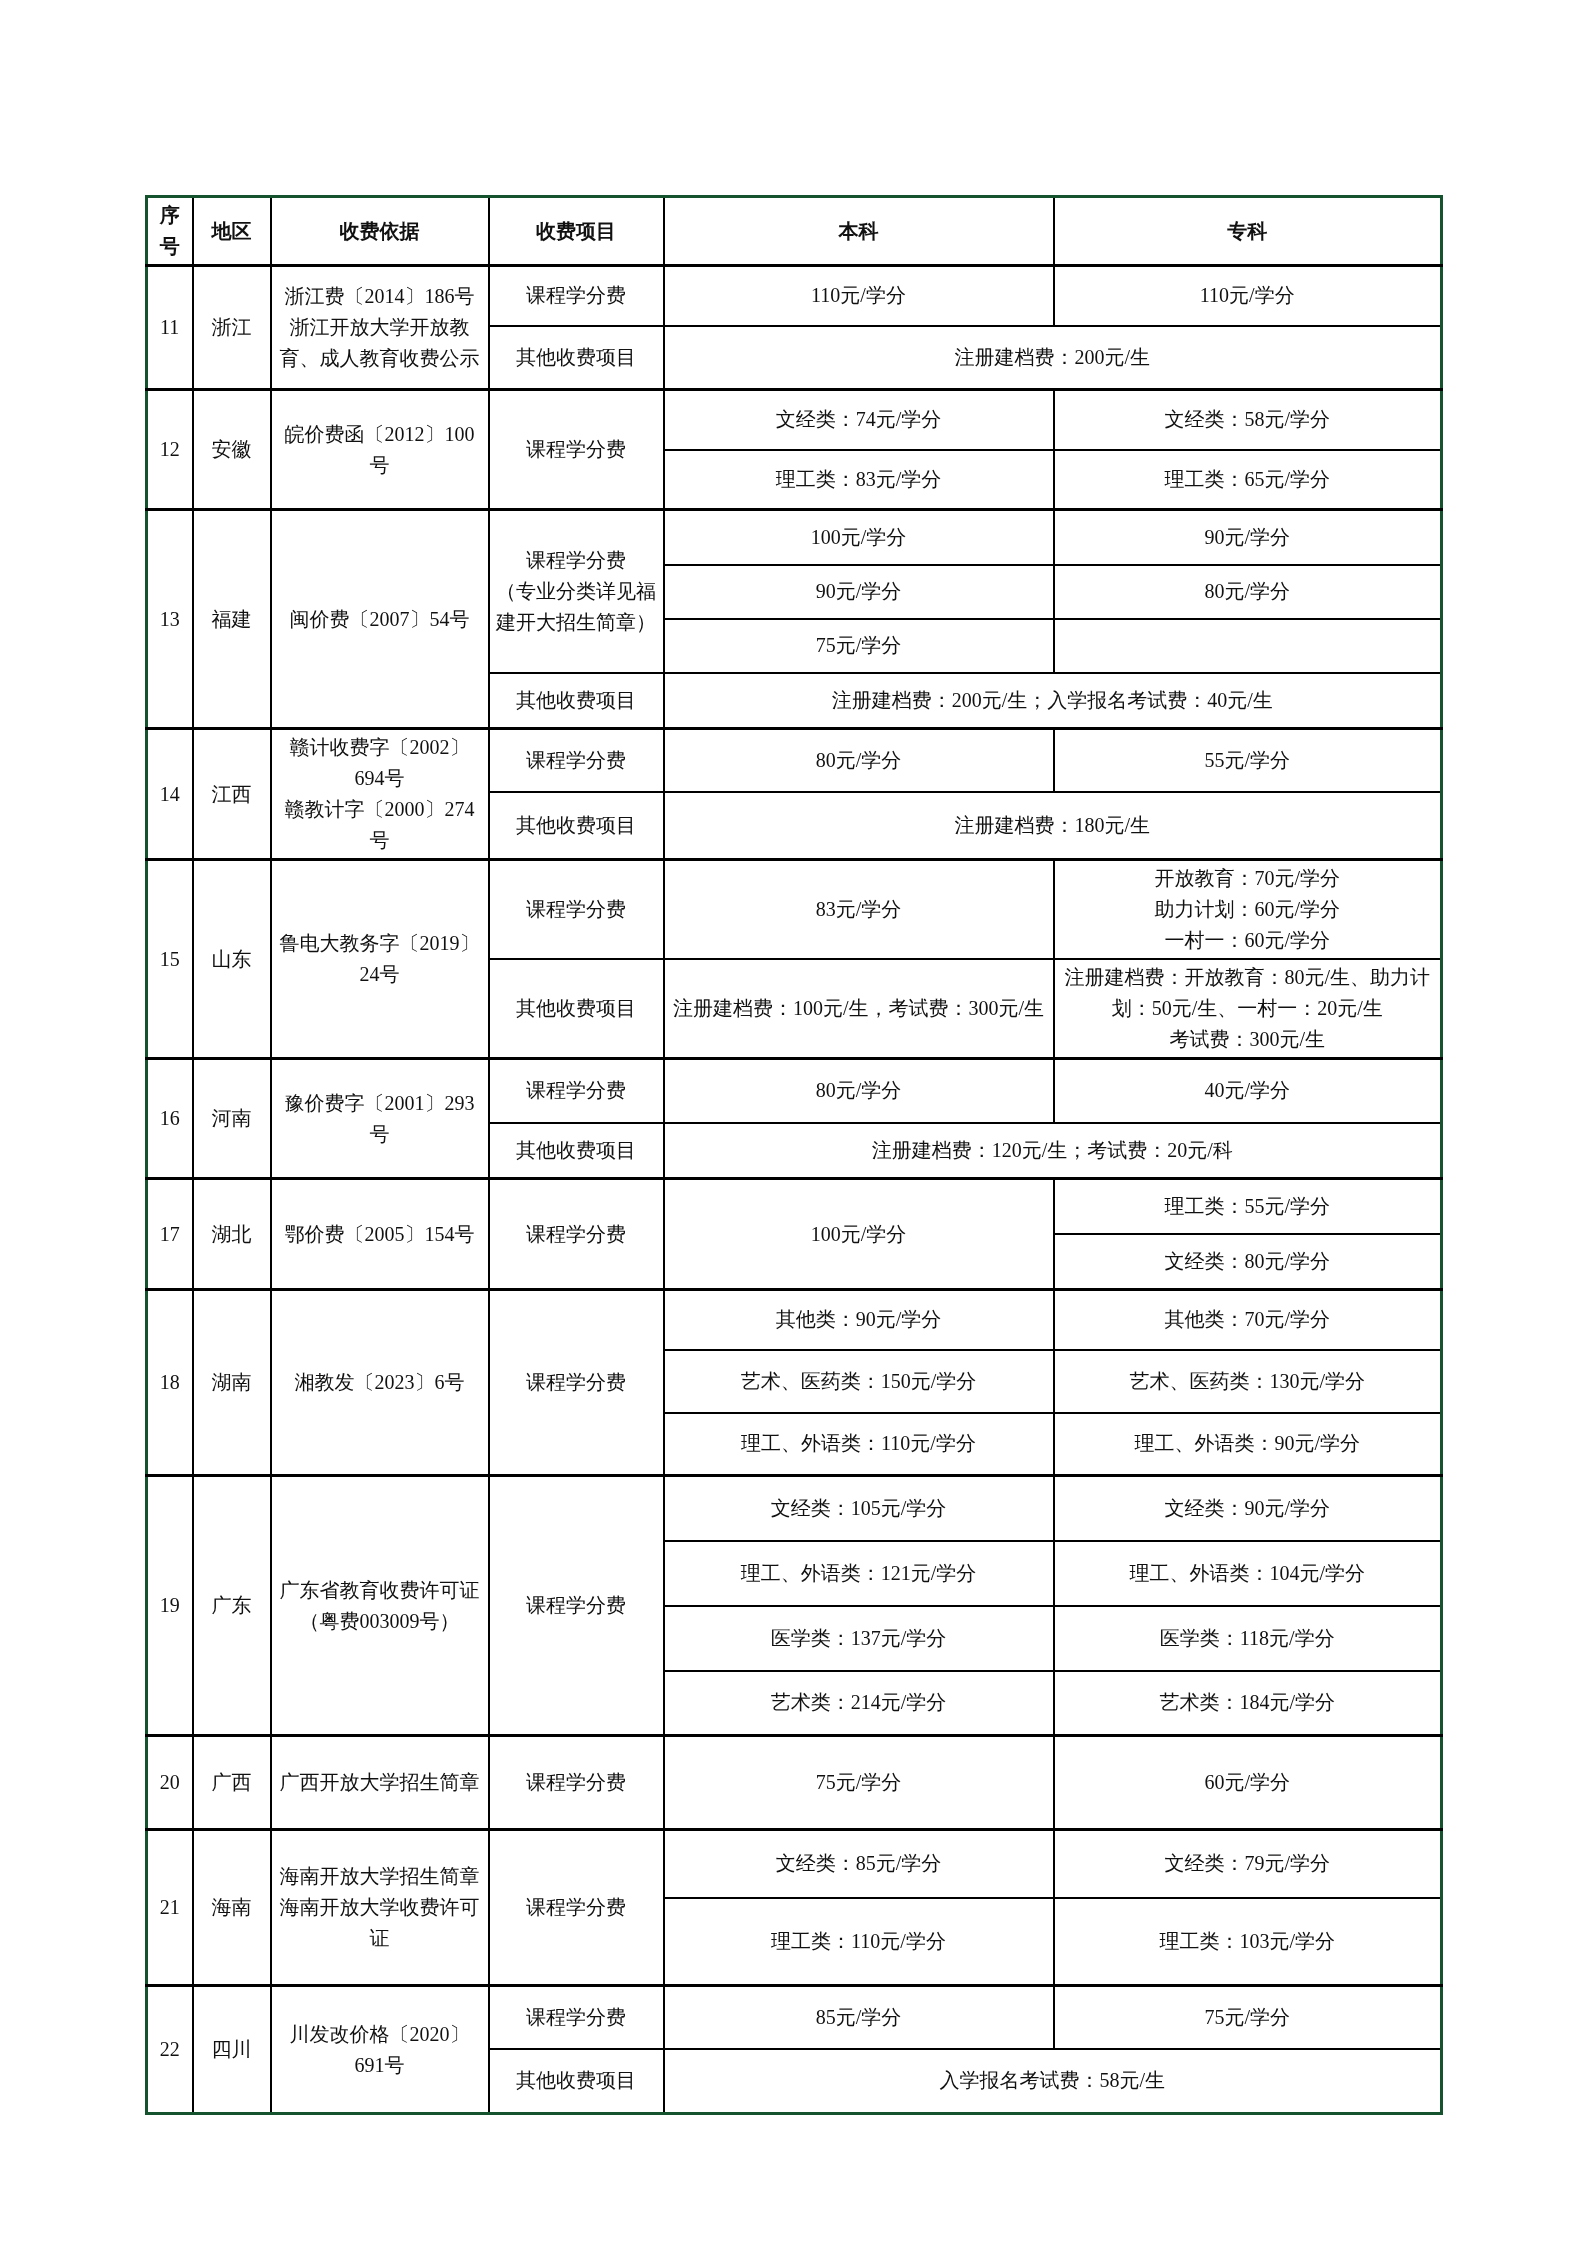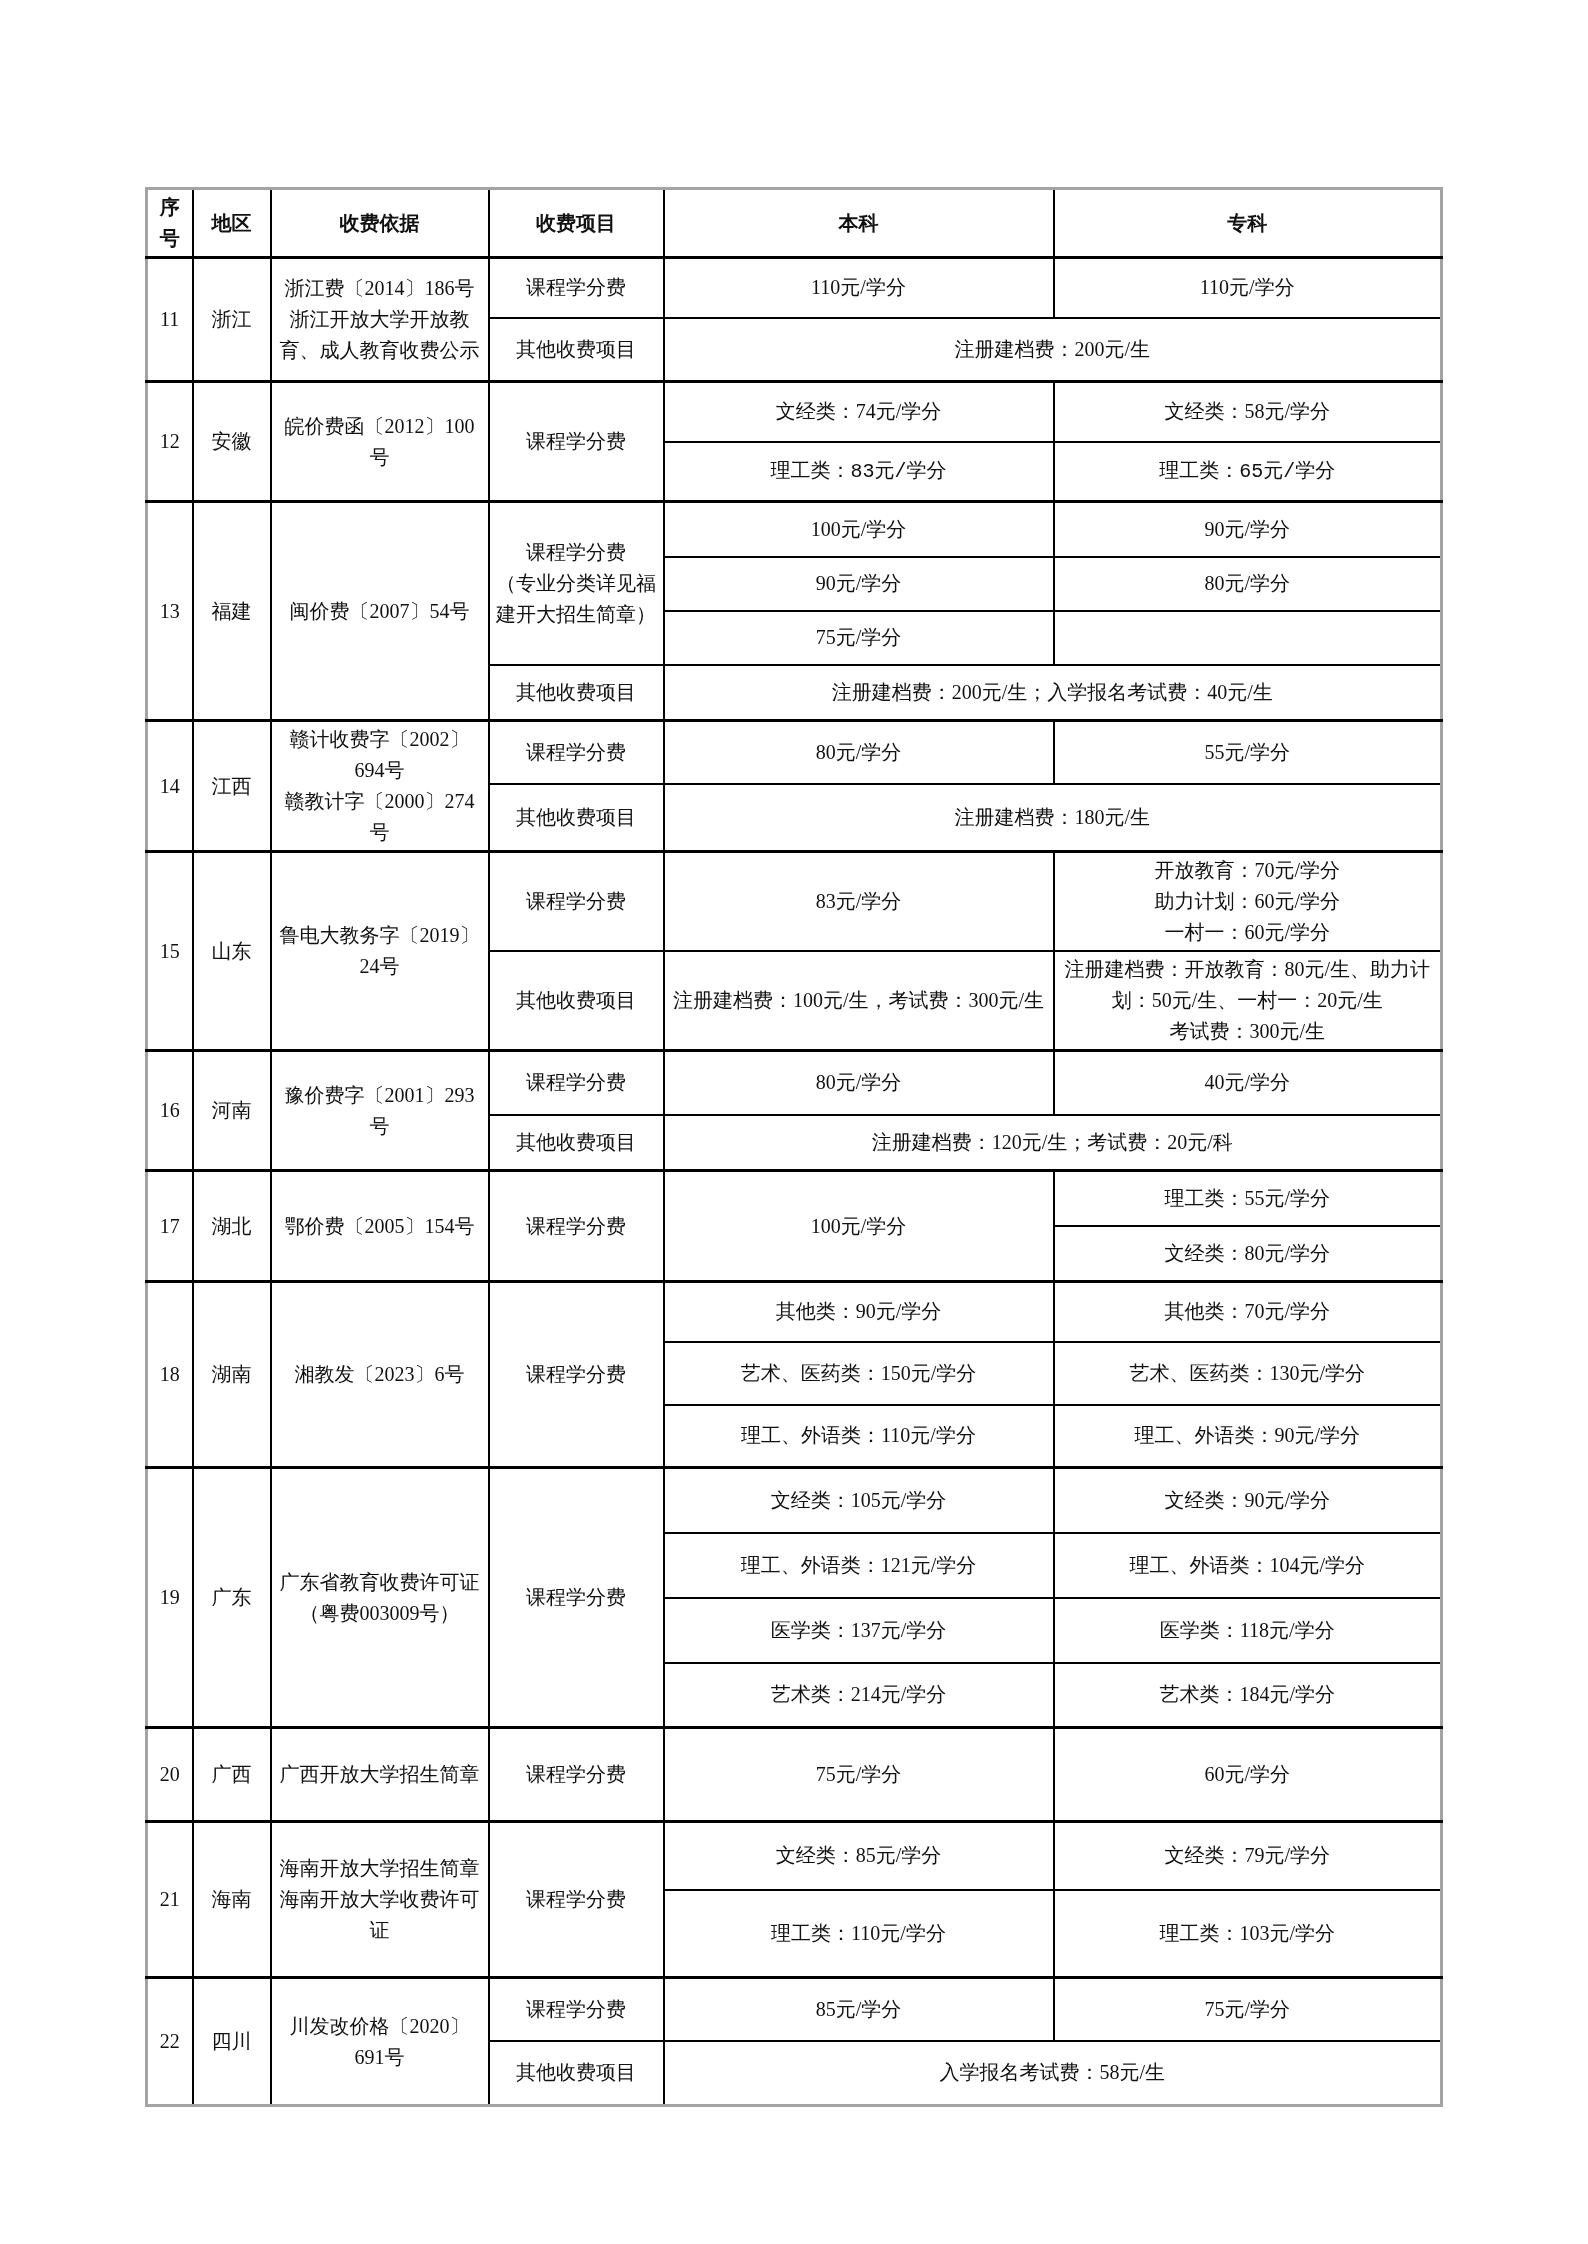--- a/index.html
+++ b/index.html
@@ -3,24 +3,24 @@
 <meta charset="utf-8">
 <style>
   html,body{margin:0;padding:0;background:#ffffff;}
   body{
     width:1588px;height:2244px;position:relative;
     font-family:"Liberation Serif","DejaVu Serif",serif;
     color:#111111;
   }
   .page{position:absolute;left:0;top:0;width:1588px;height:2244px;background:#ffffff;}
   table.fee{
-    position:absolute;left:145px;top:187px;
+    position:absolute;left:145px;top:195px;
     border-collapse:collapse;table-layout:fixed;
     width:1295px;
-    border:3px solid #a3a3a3;
+    border:3px solid #14532d;
   }
   table.fee th, table.fee td{
     border:2px solid #000000;
     text-align:center;vertical-align:middle;
     font-size:20px;line-height:1.55;
     padding:2px 6px;
     white-space:pre-line;
     overflow:hidden;
   }
   table.fee th{font-weight:bold;border-bottom:3px solid #000000;}
@@ -68,21 +68,21 @@
           <td colspan="2">注册建档费：200元/生</td>
         </tr>
         <tr class="region-start" style="height: 60px;">
           <td rowspan="2">12</td>
           <td rowspan="2">安徽</td>
           <td rowspan="2">皖价费函〔2012〕100号</td>
           <td rowspan="2">课程学分费</td>
           <td>文经类：74元/学分</td>
           <td>文经类：58元/学分</td>
         </tr>
-        <tr style="height: 60px; font-family: Liberation Mono, monospace;">
+        <tr style="height: 60px;">
           <td>理工类：83元/学分</td>
           <td>理工类：65元/学分</td>
         </tr>
         <tr class="region-start" style="height: 55px;">
           <td rowspan="4">13</td>
           <td rowspan="4">福建</td>
           <td rowspan="4">闽价费〔2007〕54号</td>
           <td rowspan="3">课程学分费
 （专业分类详见福建开大招生简章）</td>
           <td>100元/学分</td>

